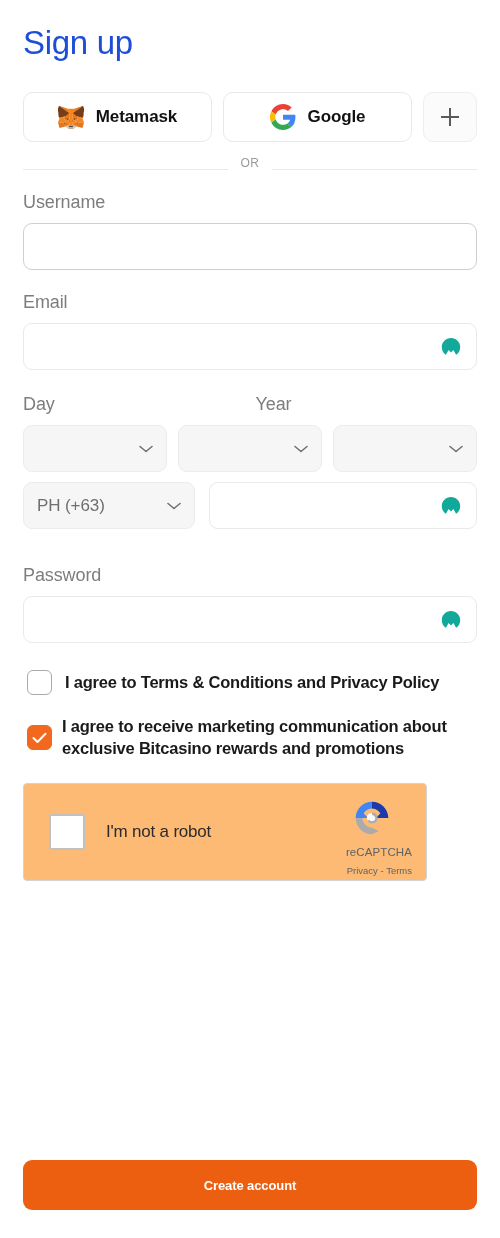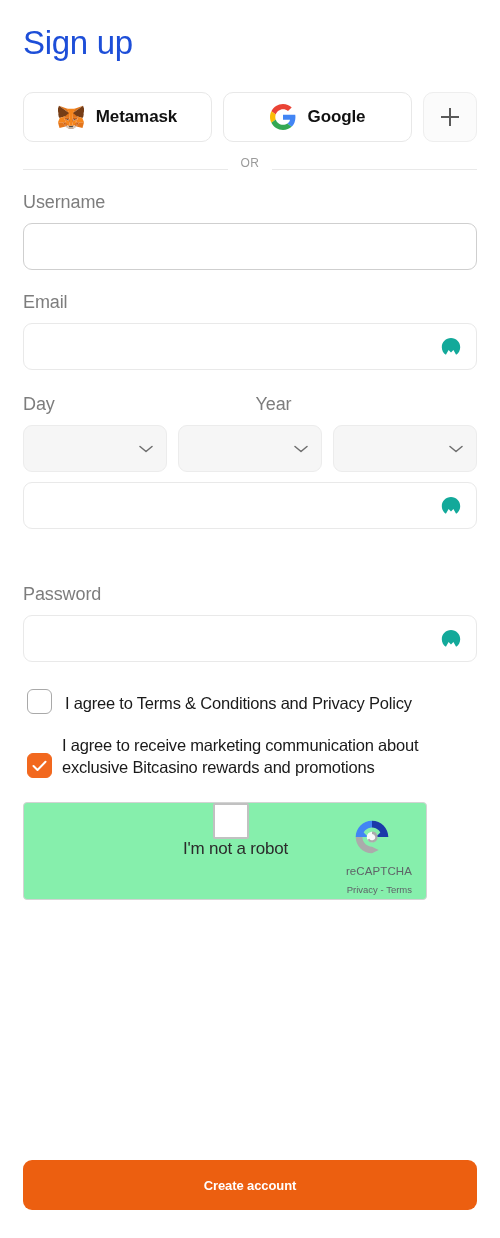--- a/index.html
+++ b/index.html
@@ -195,24 +195,25 @@
     gap: 14px;
     margin-top: 10px;
   }
   .cc-row .cc-select { width: 172px; flex: 0 0 172px; }
   .cc-row .phone-field { flex: 1 1 auto; }
   .cc-row .phone-field .text-input { margin-top: 0; }
 
   
   .check-row {
     display: flex;
-    align-items: flex-end;
+    align-items: center;
     gap: 13px;
     margin-top: 26px;
     padding-left: 4px;
+    font-weight: bold;
   }
   .check-row.second { margin-top: 20px; gap: 10px; }
 
   .checkbox {
     width: 25px;
     height: 25px;
     flex: 0 0 25px;
     border: 1.5px solid #a9a9a9;
     border-radius: 6px;
     background: #ffffff;
@@ -233,26 +234,25 @@
     letter-spacing: -0.2px;
   }
 
   
   .recaptcha {
     width: 404px;
     height: 98px;
     margin-top: 24px;
     border: 1px solid #d3d3d3;
     border-radius: 4px;
-    background: #86efac;
+    background: #fdba74;
     display: flex;
     align-items: center;
     padding: 0 14px;
     position: relative;
-    flex-direction: column;
   }
   .recaptcha .rc-check {
     width: 36px;
     height: 36px;
     flex: 0 0 36px;
     background: #ffffff;
     border: 2px solid #c1c1c1;
     border-radius: 2px;
     cursor: pointer;
     margin-left: 11px;
@@ -422,33 +422,41 @@
         <span class="sel-value"></span>
         <svg class="chev" viewBox="0 0 14 8">
           <path d="M1 1.5 L7 6.5 L13 1.5" stroke="#6e6e6e" stroke-width="1.5" fill="none" stroke-linecap="round" stroke-linejoin="round"></path>
         </svg>
       </div>
     </div>
   </div>
 
 
   <div class="cc-row">
+    <div class="cc-select">
+      <div class="select-box">
+        <span class="sel-value">PH (+63)</span>
+        <svg class="chev" viewBox="0 0 14 8">
+          <path d="M1 1.5 L7 6.5 L13 1.5" stroke="#6e6e6e" stroke-width="1.5" fill="none" stroke-linecap="round" stroke-linejoin="round"></path>
+        </svg>
+      </div>
+    </div>
     <div class="phone-field">
       <div class="text-input">
         <input type="text" value="" placeholder="" style="">
         <span class="nordpass">
           <svg viewBox="0 0 26 26" width="26" height="26">
             <path d="M13 4 C7.9 4 3.8 8.1 3.8 13.2 C3.8 16.4 5.4 19.2 7.9 20.8 L10.6 16.1 L13 18.6 L15.4 16.1 L18.1 20.8 C20.6 19.2 22.2 16.4 22.2 13.2 C22.2 8.1 18.1 4 13 4 Z" fill="#13a99a"></path>
           </svg>
         </span>
       </div>
     </div>
   </div>
 
-  <div class="field-group" style="margin-top:55px;">
+  <div class="field-group" style="margin-top:36px;">
     <div class="field-label">Password</div>
     <div class="text-input">
       <input type="password" value="" placeholder="" style="">
       <span class="nordpass">
         <svg viewBox="0 0 26 26" width="26" height="26">
           <path d="M13 4 C7.9 4 3.8 8.1 3.8 13.2 C3.8 16.4 5.4 19.2 7.9 20.8 L10.6 16.1 L13 18.6 L15.4 16.1 L18.1 20.8 C20.6 19.2 22.2 16.4 22.2 13.2 C22.2 8.1 18.1 4 13 4 Z" fill="#13a99a"></path>
         </svg>
       </span>
     </div>
   </div>

